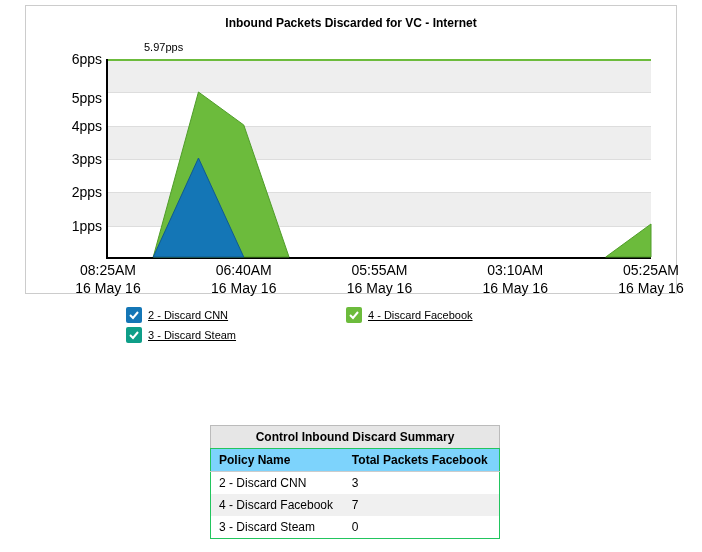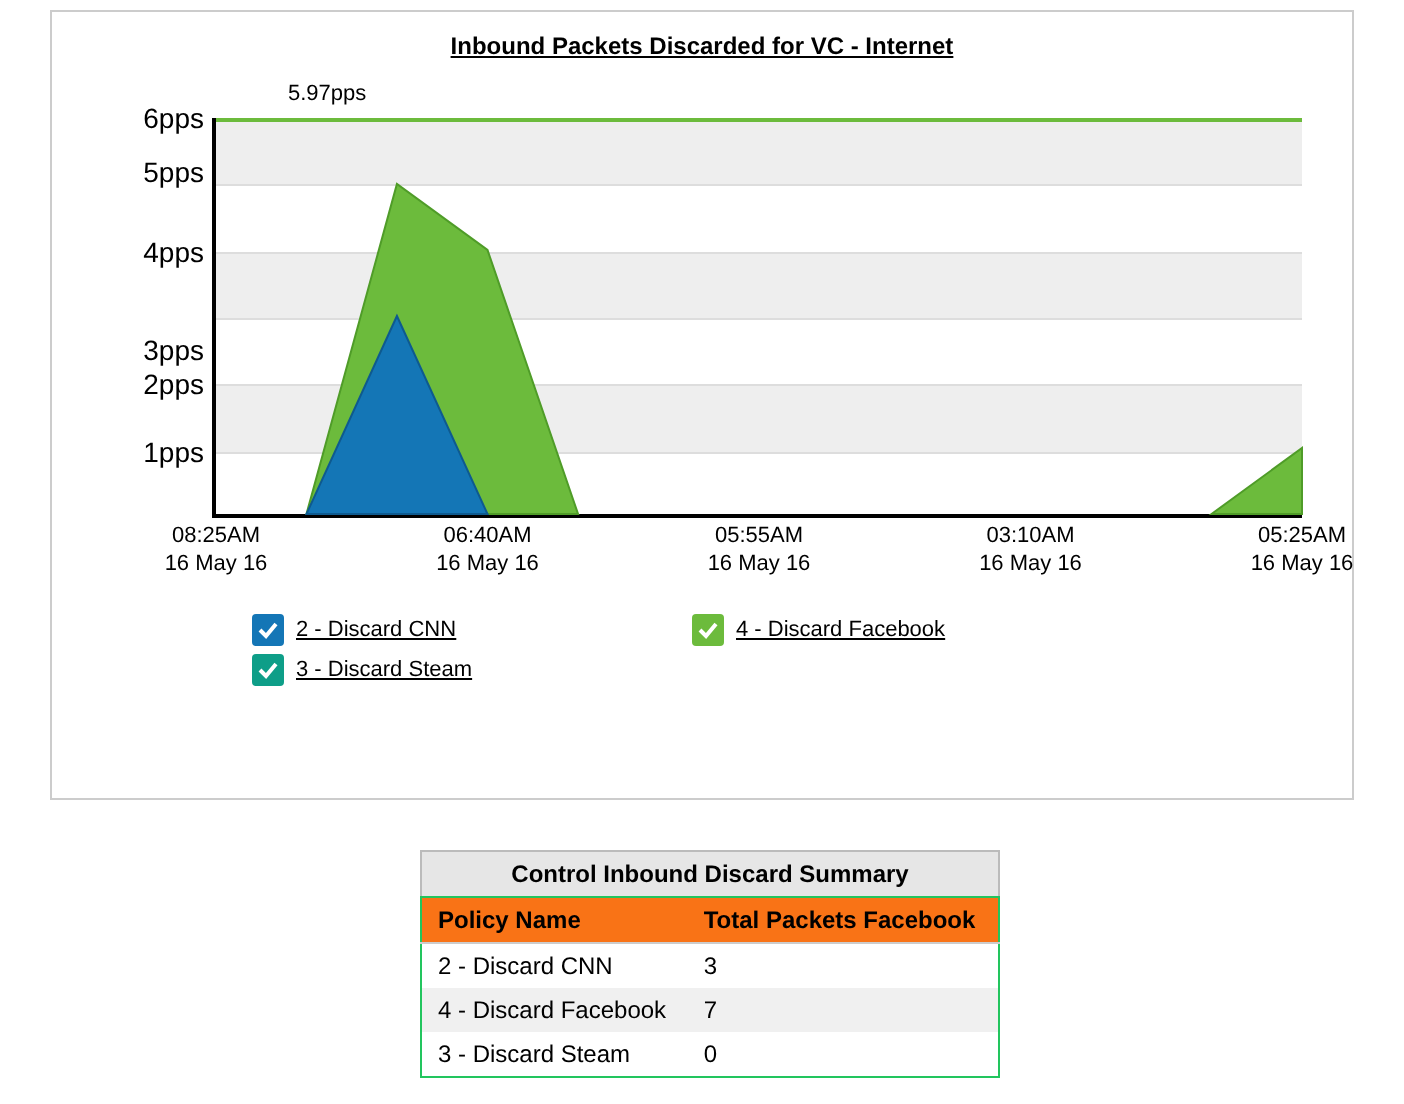--- a/index.html
+++ b/index.html
@@ -11,24 +11,23 @@
     background: #fff;
     width: 702px;
     height: 552px;
     overflow: hidden;
   }
   .chart-panel {
     position: absolute;
     left: 25px;
     top: 5px;
     width: 652px;
-    height: 395px;
+    height: 289px;
     border: 1px solid #ccc;
     background: #fff;
-    text-decoration: underline;
   }
   .chart-title {
     text-align: center;
     font-weight: bold;
     font-size: 12px;
     padding: 10px 0 4px 0;
   }
   .plot-area-wrapper {
     position: relative;
     margin-left: 80px;
@@ -69,21 +68,21 @@
   }
   .top-green-line {
     position: absolute;
     left: 0; right: 0; top: 0;
     height: 2px;
     background: #6cbb3c;
   }
   .x-tick {
     position: absolute;
     top: 100%;
-    font-size: 11px;
+    font-size: 14px;
     text-align: center;
     transform: translateX(-50%);
     padding-top: 4px;
     line-height: 1.3;
     white-space: nowrap;
   }
   .svg-plot {
     position: absolute;
     left: 0; top: 0; width: 100%; height: 100%;
     overflow: visible;
@@ -131,21 +130,21 @@
     border-bottom: none;
     background: #e6e6e6;
     font-weight: bold;
     padding: 4px 6px;
     font-size: 12px;
   }
   .summary-table th {
     text-align: left;
     font-weight: bold;
     padding: 4px 8px;
-    background: #f97316;
+    background: #7dd3fc;
     border-bottom: 1px solid #ccc;
     margin-left: 48px;
   }
   .summary-table td {
     padding: 4px 8px;
   }
   .summary-table tr.alt td {
     background: #f0f0f0;
   }
 </style>
@@ -176,23 +175,23 @@
         <polygon fill="#6cbb3c" stroke="#4f9c28" stroke-width="1" points="45.4,200 90.8,33.33 136.25,66.66 181.7,200"></polygon>
         <polygon fill="#6cbb3c" stroke="#4f9c28" stroke-width="1" points="499.6,200 545,166.66 545,200"></polygon>
 
         <polygon fill="#1476b6" stroke="#0e5a8f" stroke-width="1" points="45.4,200 90.8,100 136.25,200"></polygon>
       </svg>
 
       <div class="annotation" style="left:36px; top:-18px;">5.97pps</div>
 
       <div class="y-tick-label" style="top:166.66px">1pps</div>
       <div class="y-tick-label" style="top:133.33px">2pps</div>
-      <div class="y-tick-label" style="top:116px">3pps</div>
+      <div class="y-tick-label" style="top:100px">3pps</div>
       <div class="y-tick-label" style="top:66.66px">4pps</div>
-      <div class="y-tick-label" style="top:27px">5pps</div>
+      <div class="y-tick-label" style="top:39px">5pps</div>
       <div class="y-tick-label" style="top:0px">6pps</div>
 
       <div class="x-tick" style="left:0%">
         <div>08:25AM</div>
         <div>16 May 16</div>
       </div>
       <div class="x-tick" style="left:25%">
         <div>06:40AM</div>
         <div>16 May 16</div>
       </div>

